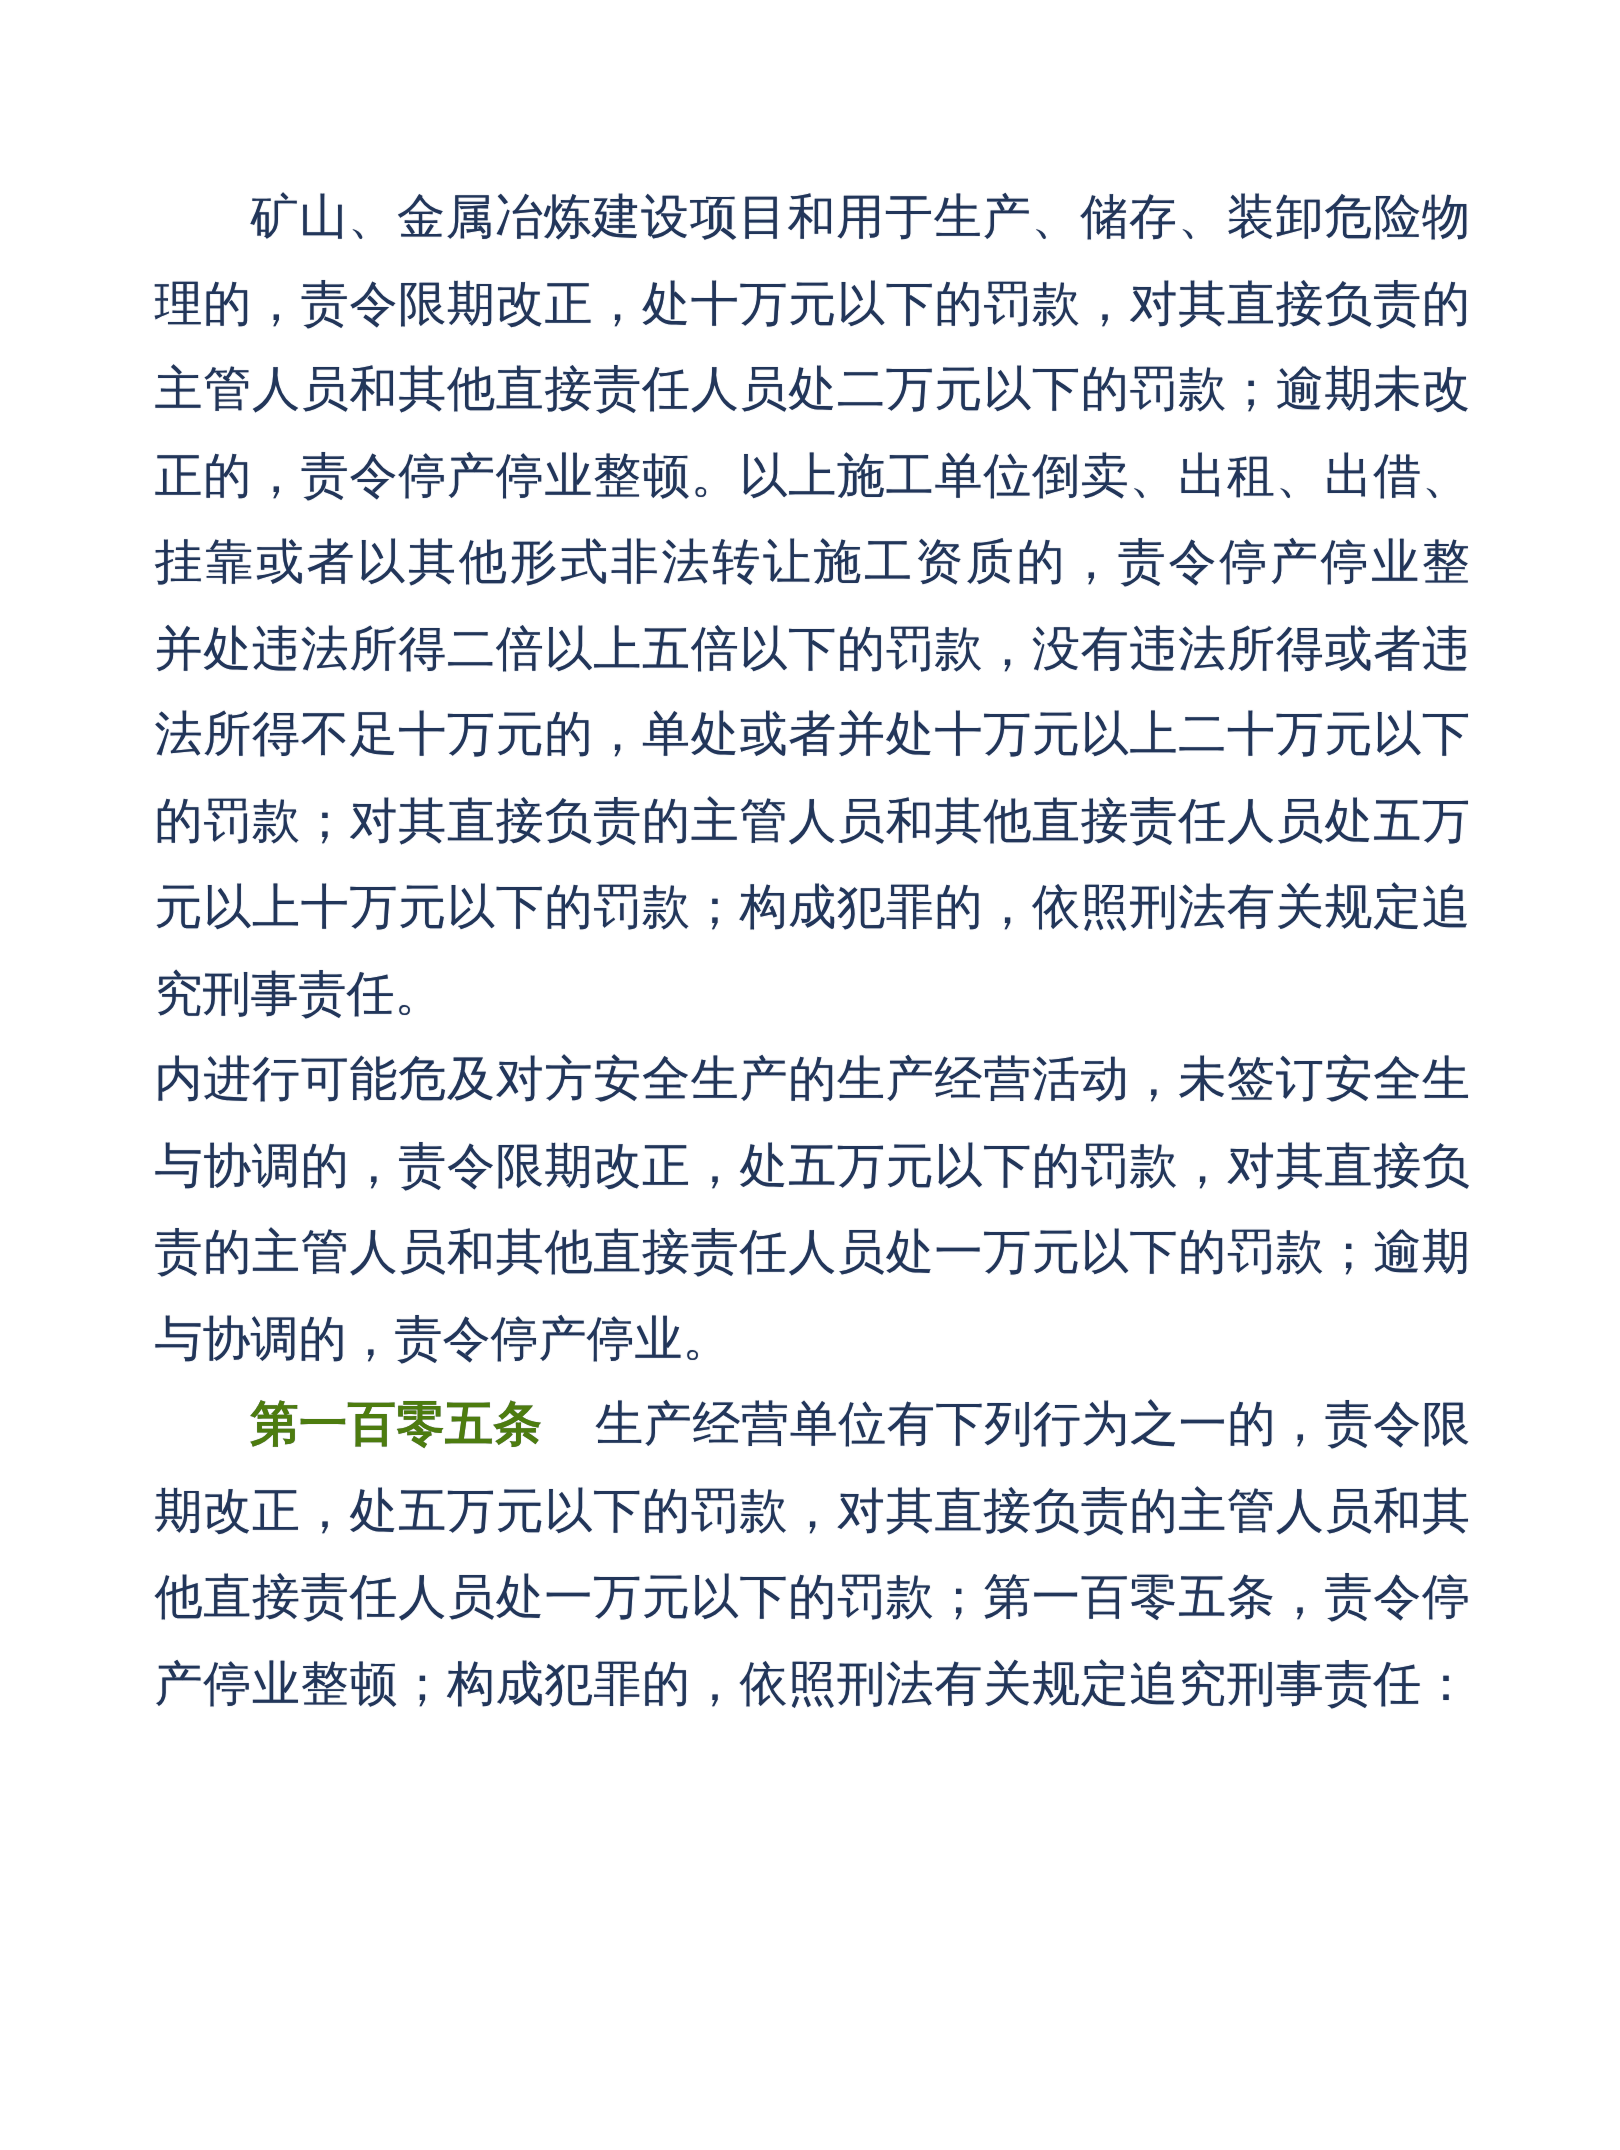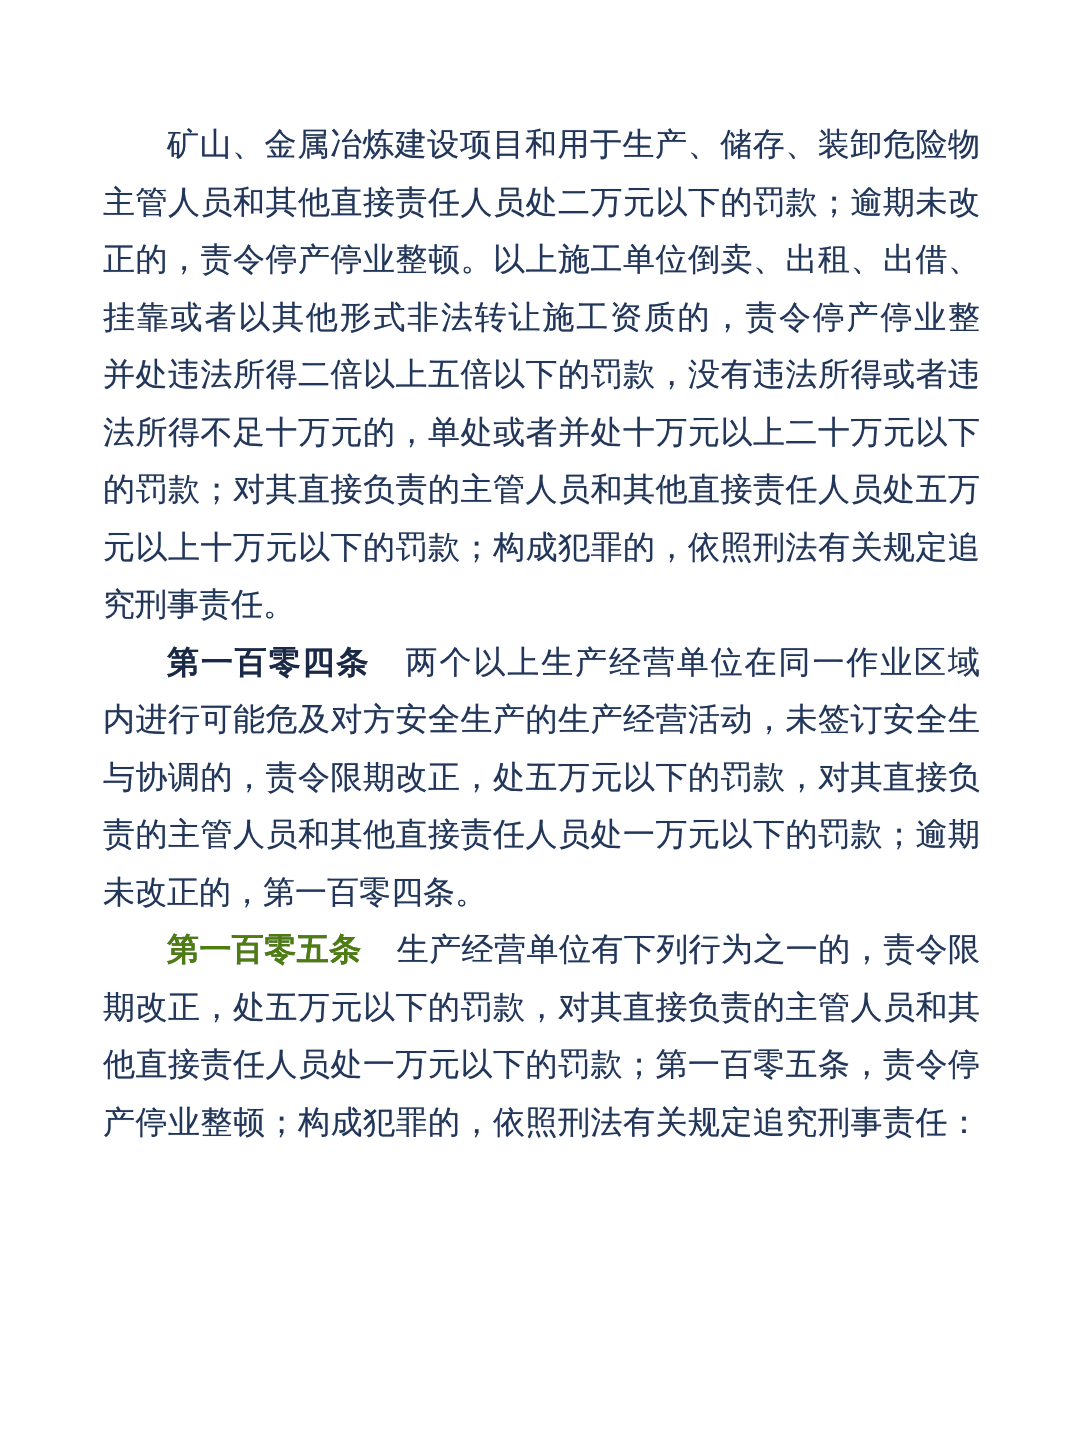--- a/index.html
+++ b/index.html
@@ -48,35 +48,35 @@
     text-shadow: 0 0 0.5px rgba(22, 36, 64, 0.6);
   }
 </style>
 </head>
 <body>
 
 <div class="page">
   <div class="textblock" id="textblock" style="color: rgb(34, 54, 90);">
       <div class="para">
         <div class="line indent"><span>矿山、金属冶炼建设项目和用于生产、储存、装卸危险物</span></div>
+        <div class="line"><span>理的，责令限期改正，处十万元以下的罚款，对其直接负责的</span></div>
         <div class="line"><span>主管人员和其他直接责任人员处二万元以下的罚款；逾期未改</span></div>
         <div class="line"><span>正的，责令停产停业整顿。以上施工单位倒卖、出租、出借、</span></div>
         <div class="line"><span>挂靠或者以其他形式非法转让施工资质的，责令停产停业整</span></div>
         <div class="line"><span>并处违法所得二倍以上五倍以下的罚款，没有违法所得或者违</span></div>
         <div class="line"><span>法所得不足十万元的，单处或者并处十万元以上二十万元以下</span></div>
         <div class="line"><span>的罚款；对其直接负责的主管人员和其他直接责任人员处五万</span></div>
         <div class="line"><span>元以上十万元以下的罚款；构成犯罪的，依照刑法有关规定追</span></div>
         <div class="line last"><span>究刑事责任。</span></div>
       </div>
       <div class="para">
-        <div class="line indent"><b class="artnum" style="color: rgb(26, 41, 70);">第一百零四条</b><span>两个以上生产经营单位在同一作业区域</span></div>
         <div class="line"><span>内进行可能危及对方安全生产的生产经营活动，未签订安全生</span></div>
         <div class="line"><span>与协调的，责令限期改正，处五万元以下的罚款，对其直接负</span></div>
         <div class="line"><span>责的主管人员和其他直接责任人员处一万元以下的罚款；逾期</span></div>
-        <div class="line last"><span>未改正的，第一百零四条。</span></div>
+        <div class="line last"><span>与协调的，责令停产停业。</span></div>
       </div>
       <div class="para">
         <div class="line indent"><b class="artnum" style="color: #4d7c0f;">第一百零五条</b><span>生产经营单位有下列行为之一的，责令限</span></div>
         <div class="line"><span>期改正，处五万元以下的罚款，对其直接负责的主管人员和其</span></div>
         <div class="line"><span>他直接责任人员处一万元以下的罚款；第一百零五条，责令停</span></div>
         <div class="line"><span>产停业整顿；构成犯罪的，依照刑法有关规定追究刑事责任：</span></div>
       </div>
     </div>
 </div>
 

